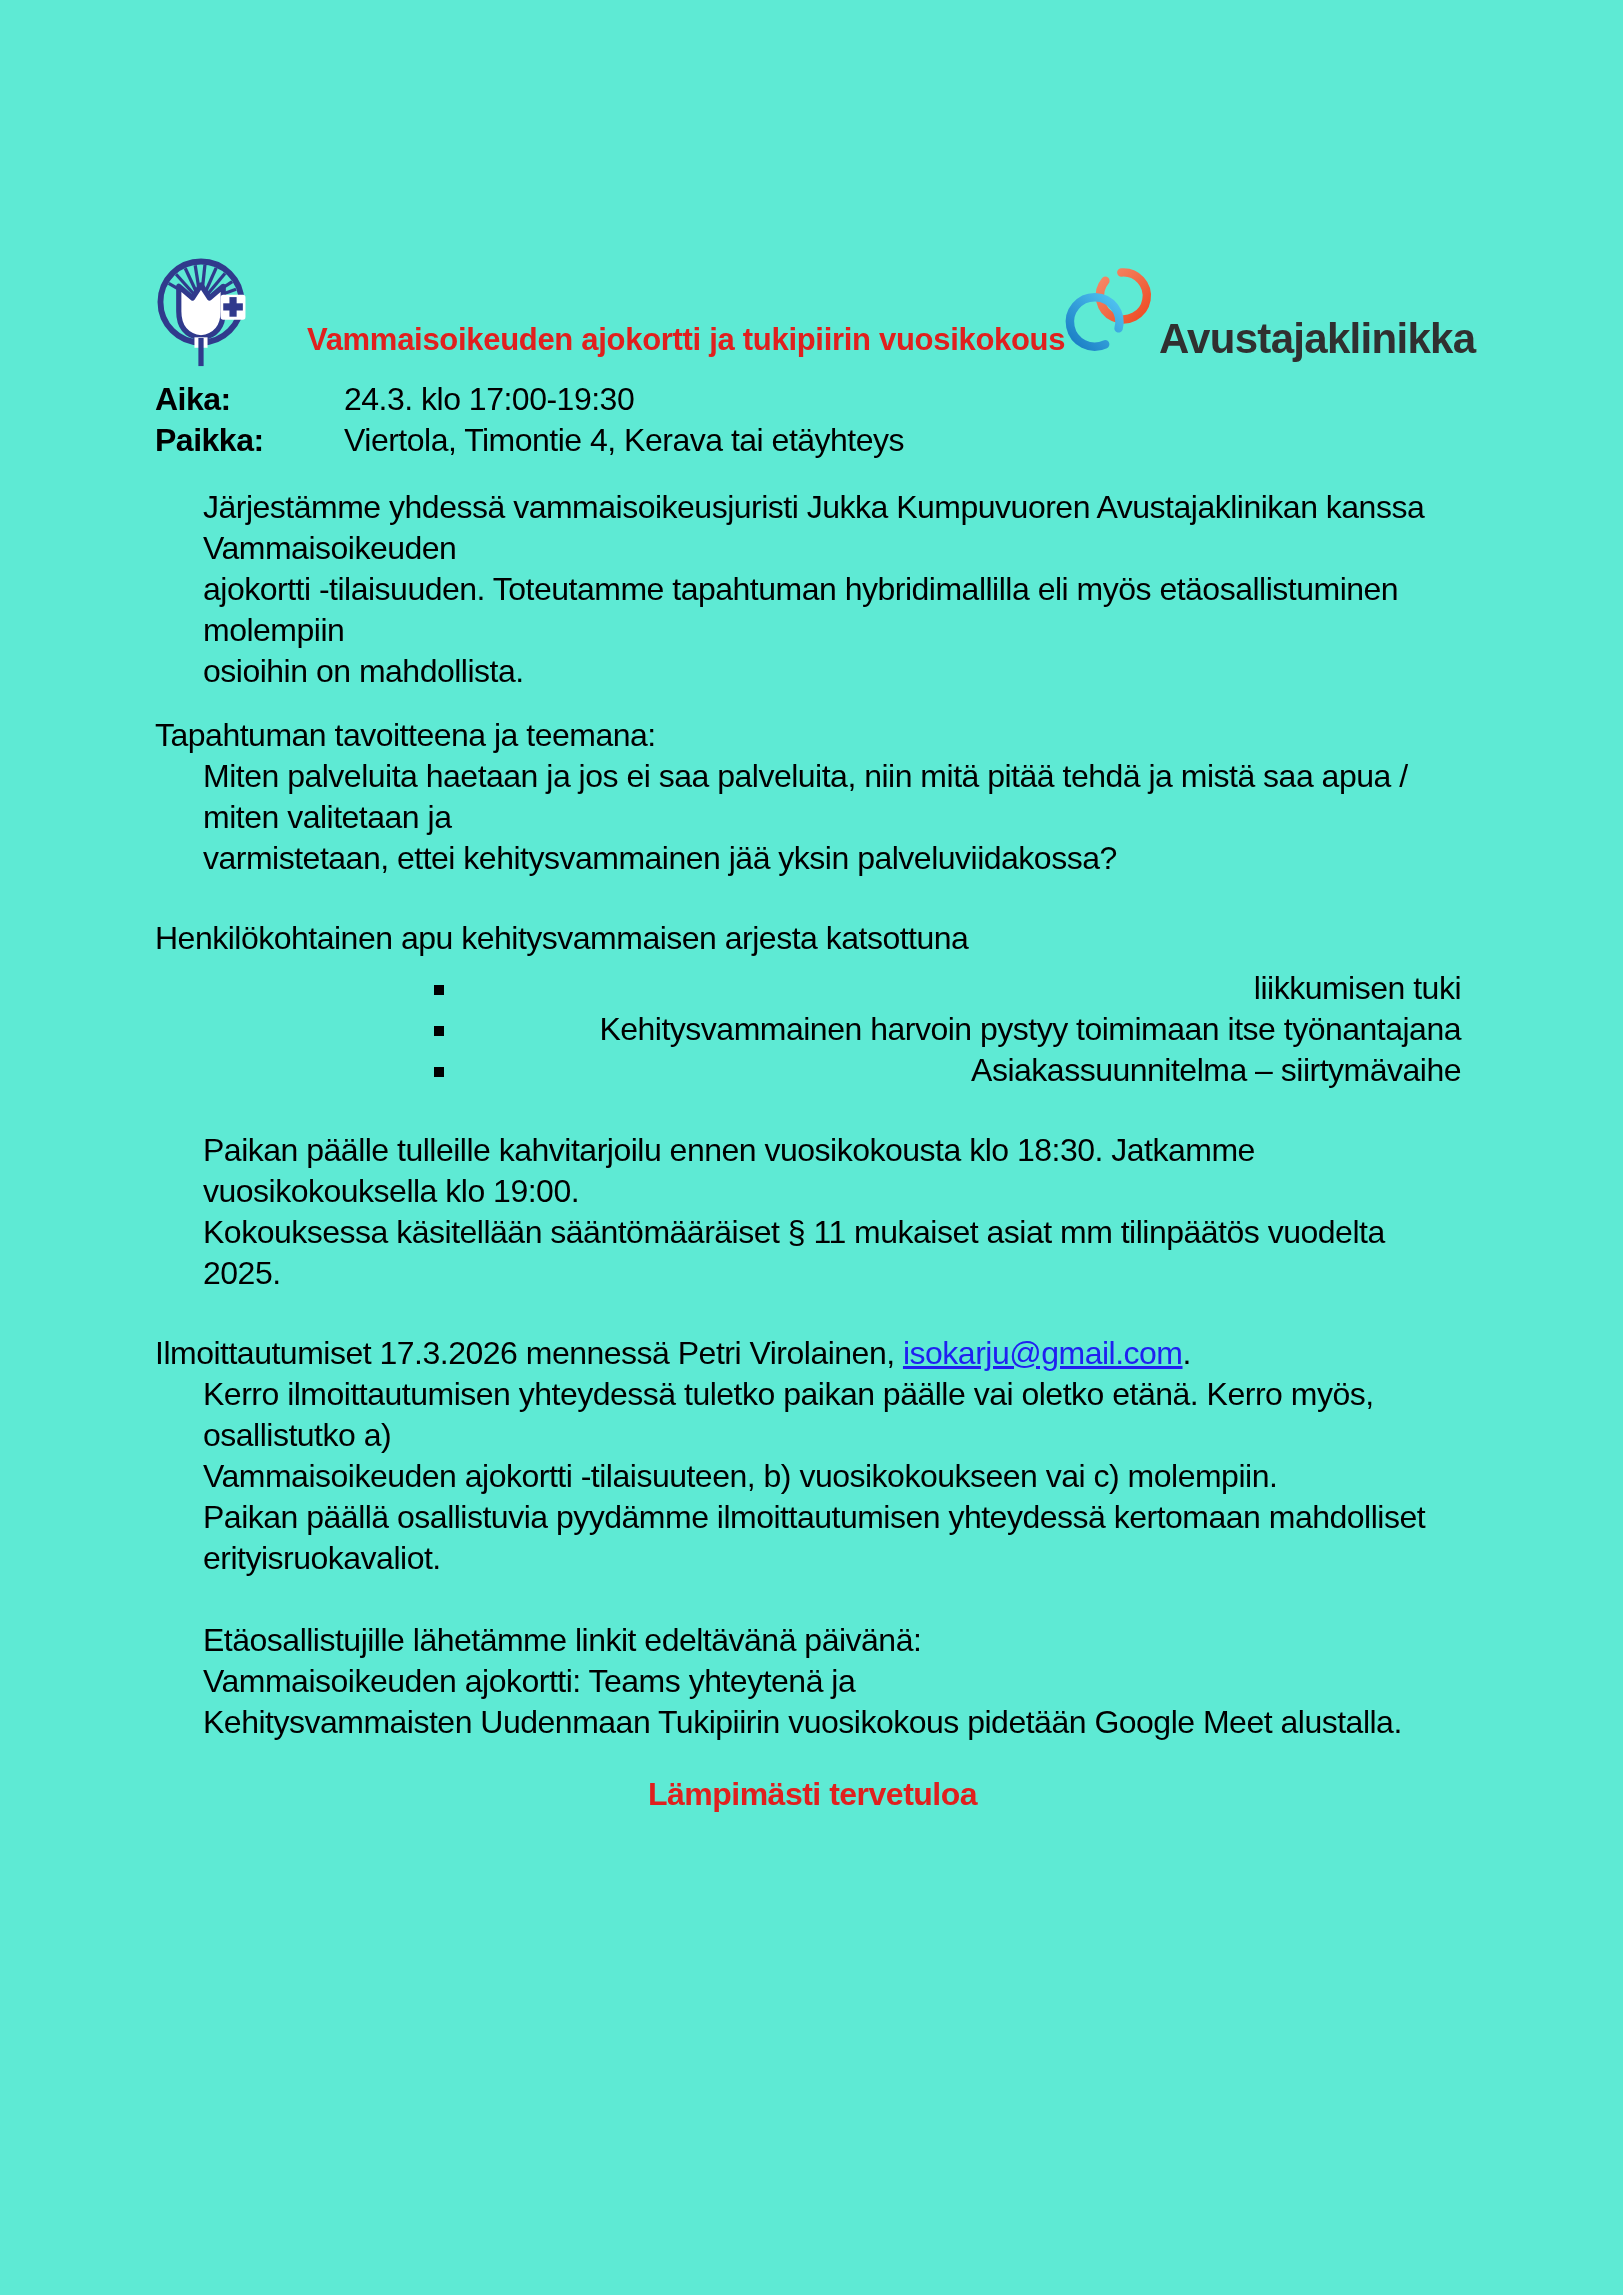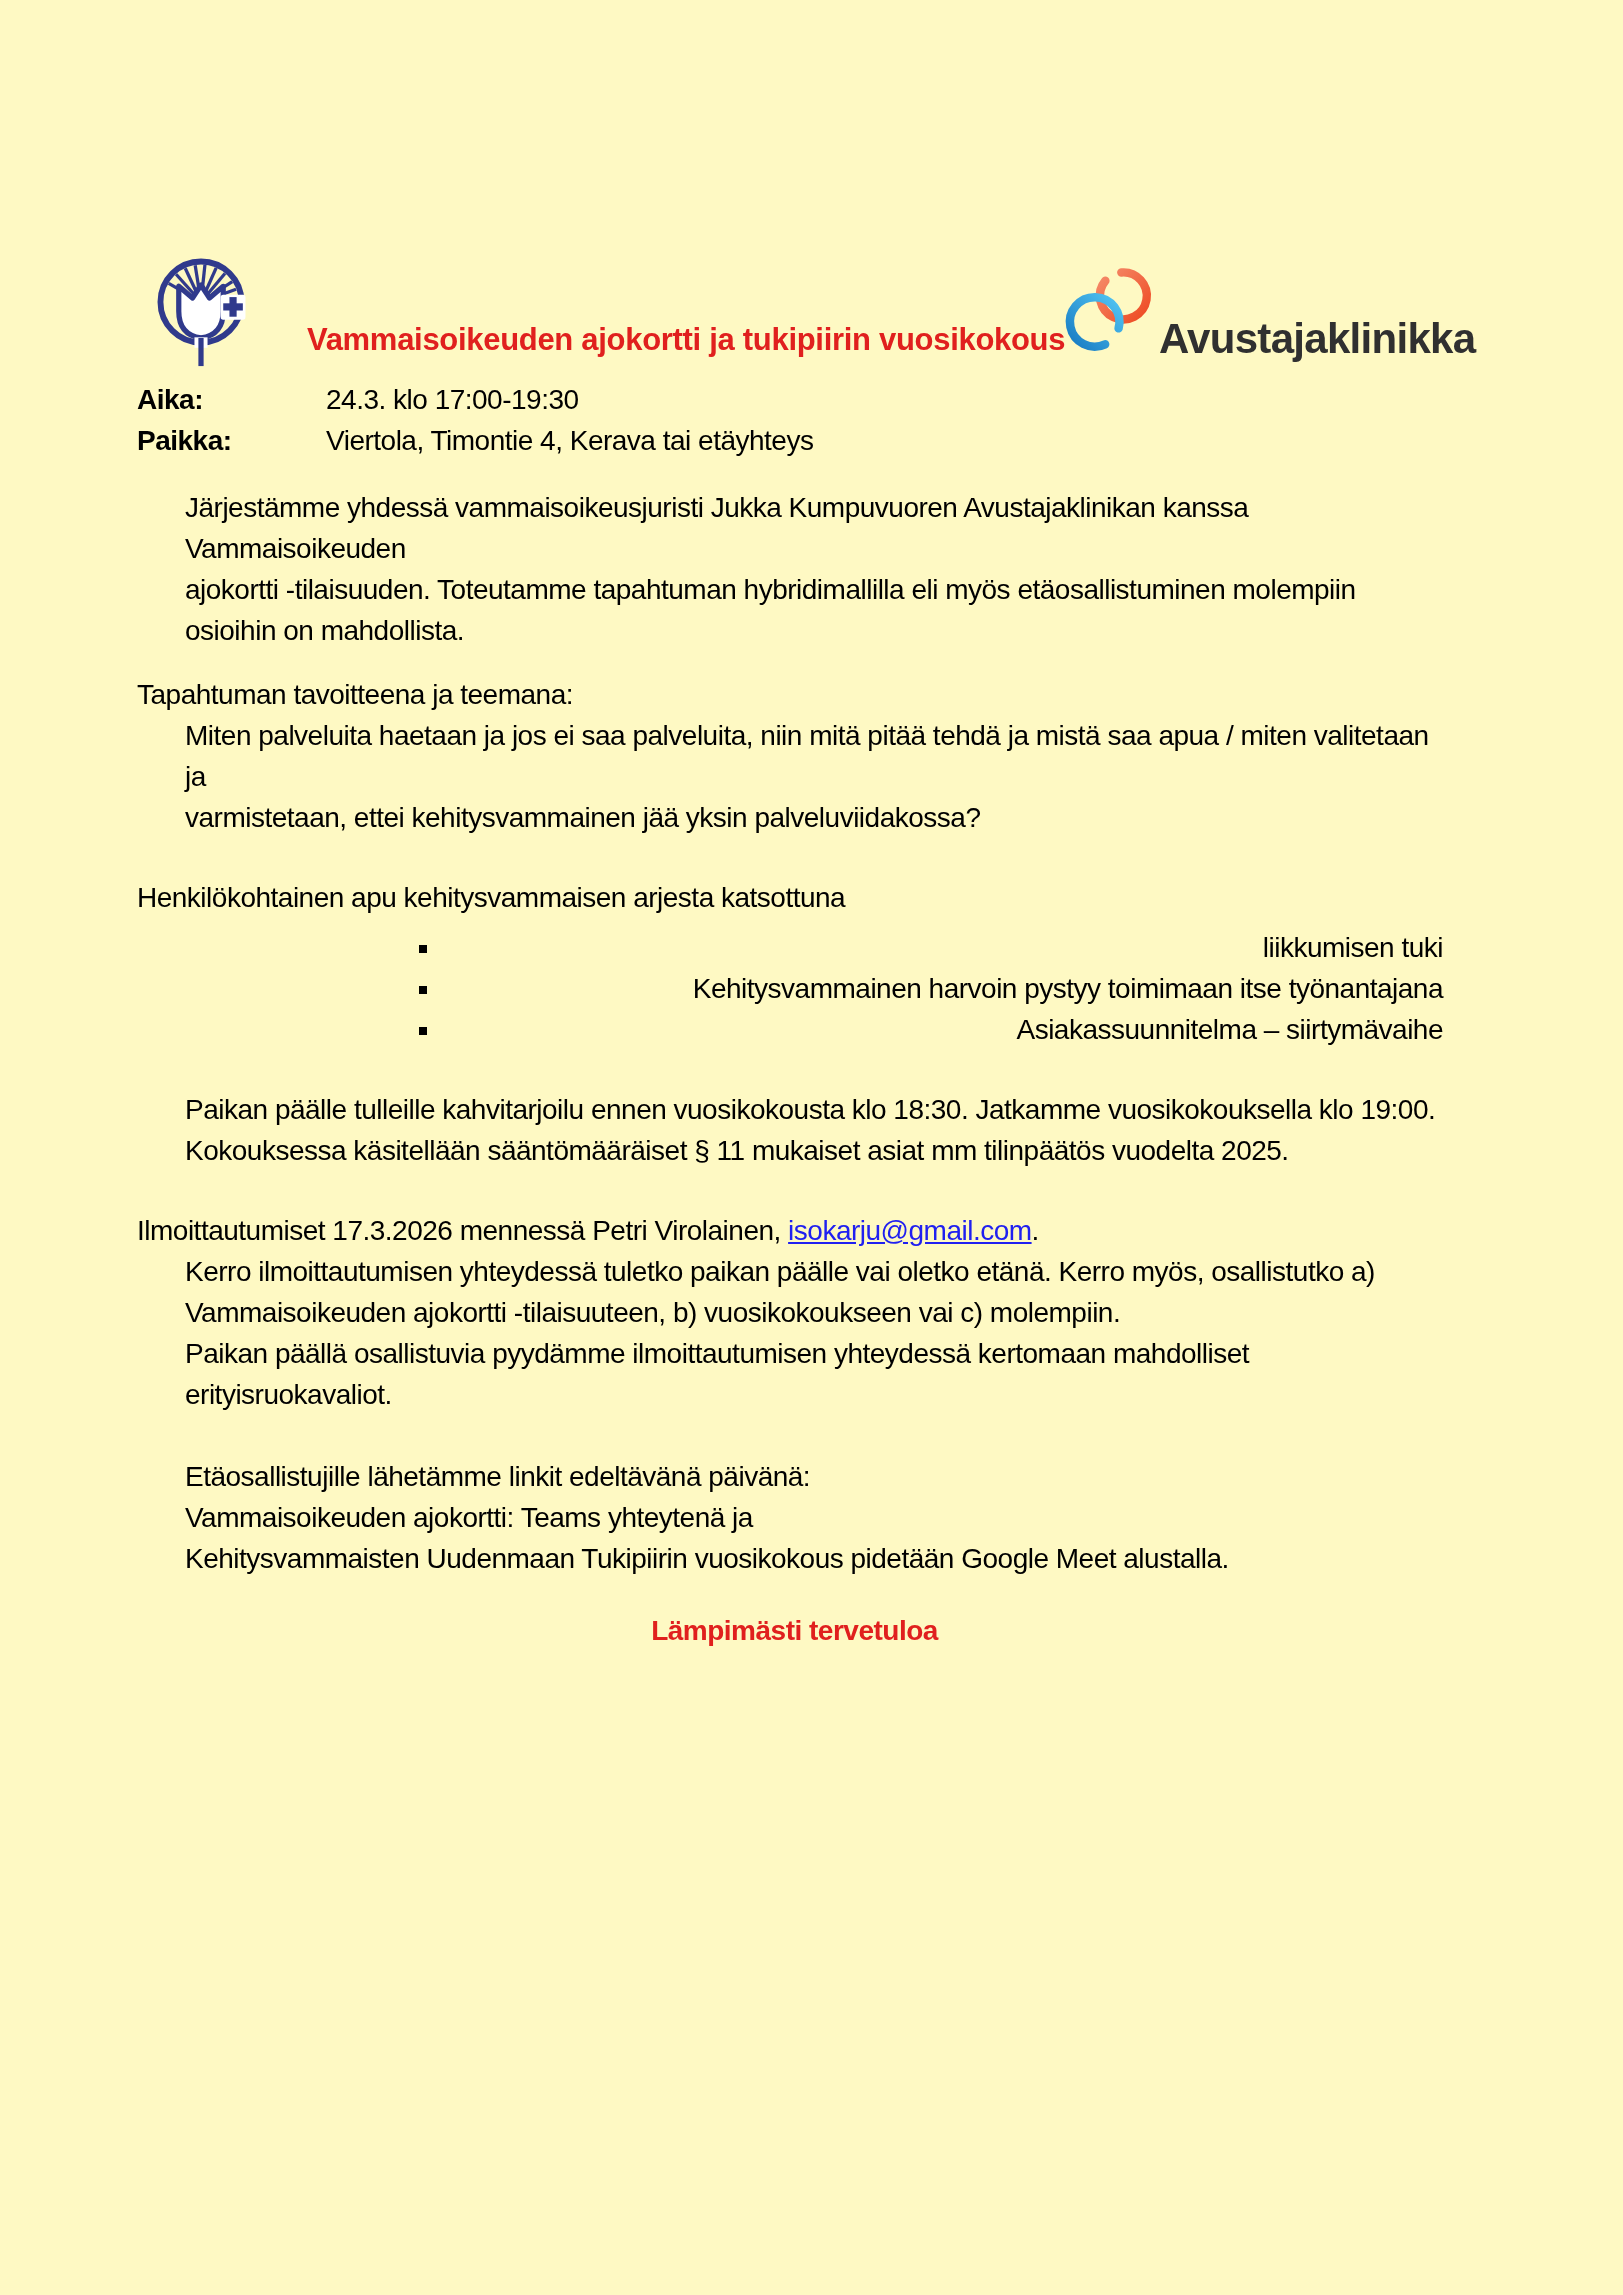--- a/index.html
+++ b/index.html
@@ -13,21 +13,21 @@
     --ring_blue_dark: #177AC2;
     --brand_text: #303030;
     --body_black: #000000;
   }
   * { box-sizing: border-box; }
   html, body { margin: 0; padding: 0; background: #ffffff; }
   .page {
     position: relative;
     width: 1623px;
     height: 2295px;
-    background: #fef9c3;
+    background: #5eead4;
     overflow: hidden;
     font-family: "Liberation Sans", sans-serif;
     color: var(--body_black);
   }
   .logo-left {
     position: absolute;
     left: 155px;
     top: 251px;
     width: 92px;
     height: 119px;
@@ -57,24 +57,24 @@
     top: 322px;
     font-size: 42px;
     line-height: 33px;
     font-weight: bold;
     letter-spacing: -0.7px;
     color: var(--brand_text);
     white-space: nowrap;
   }
   .content {
     position: absolute;
-    left: 137px;
+    left: 155px;
     top: 379px;
     width: 1315px;
-    font-size: 28px;
+    font-size: 32px;
     line-height: 41px;
     letter-spacing: -0.5px;
     overflow: visible;
   }
   .content p, .content div, .content ul { overflow: visible; }
   .b { font-weight: normal; }
   .ml { white-space: pre-line; margin-left: 48px; }
   .info-row { display: flex; }
   .info-label { width: 189px; font-weight: bold; flex: none; }
   .info-value { white-space: nowrap; }

